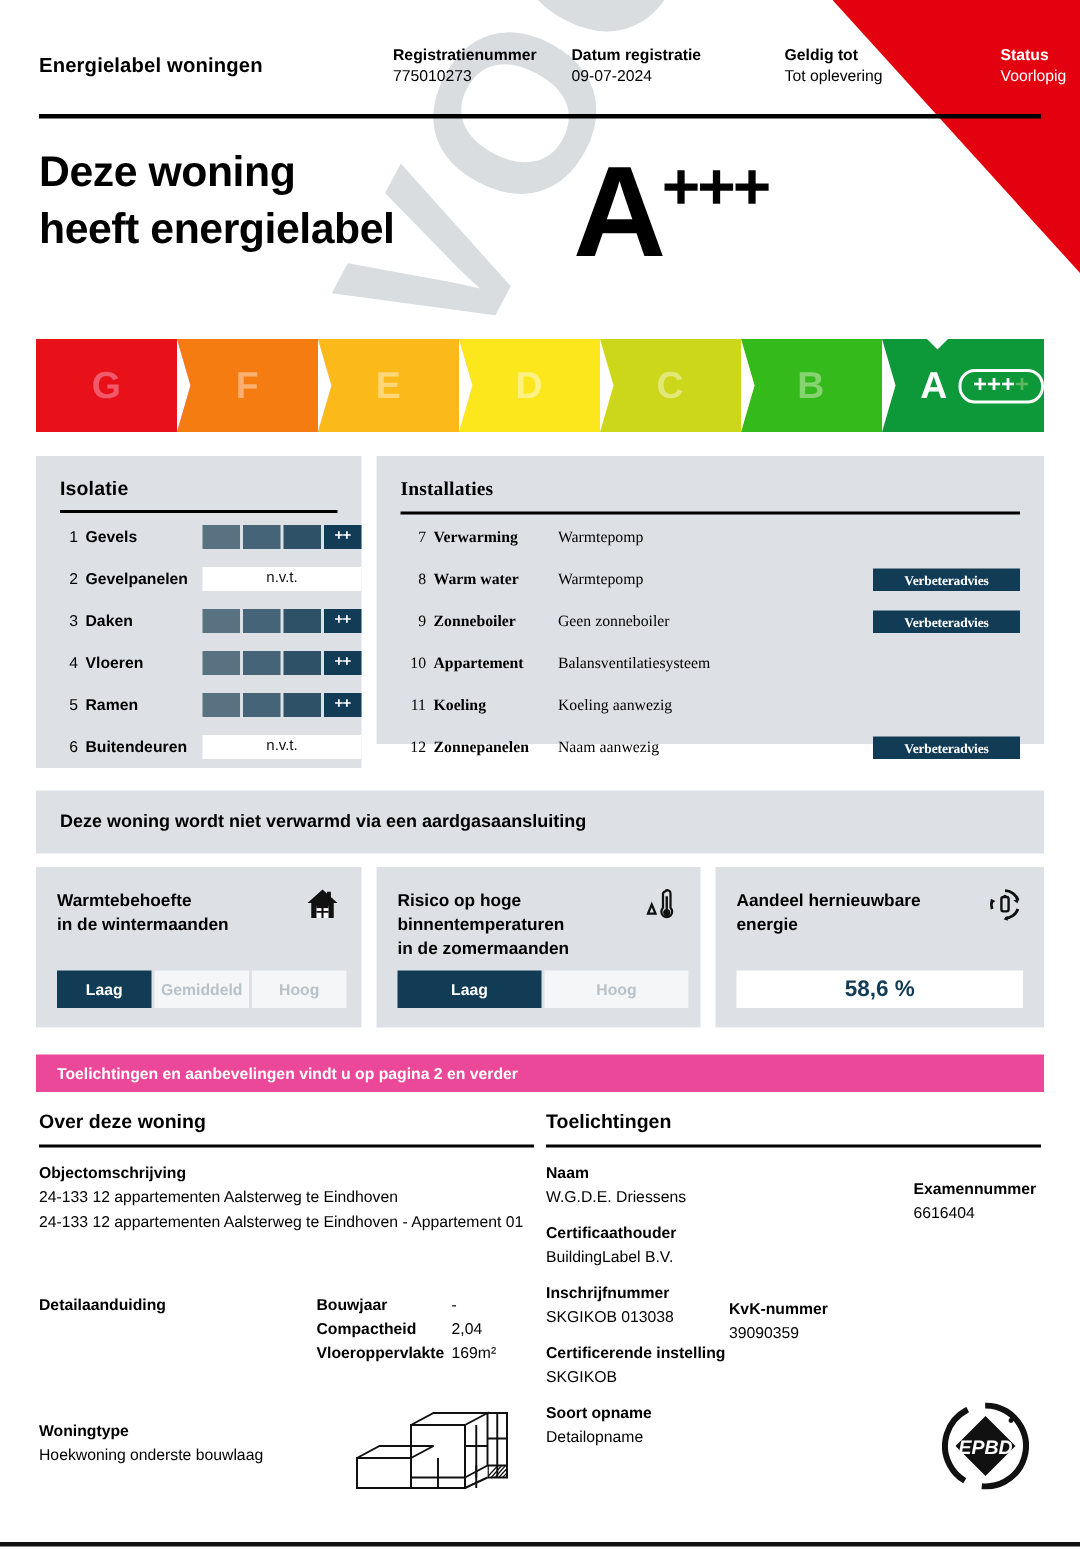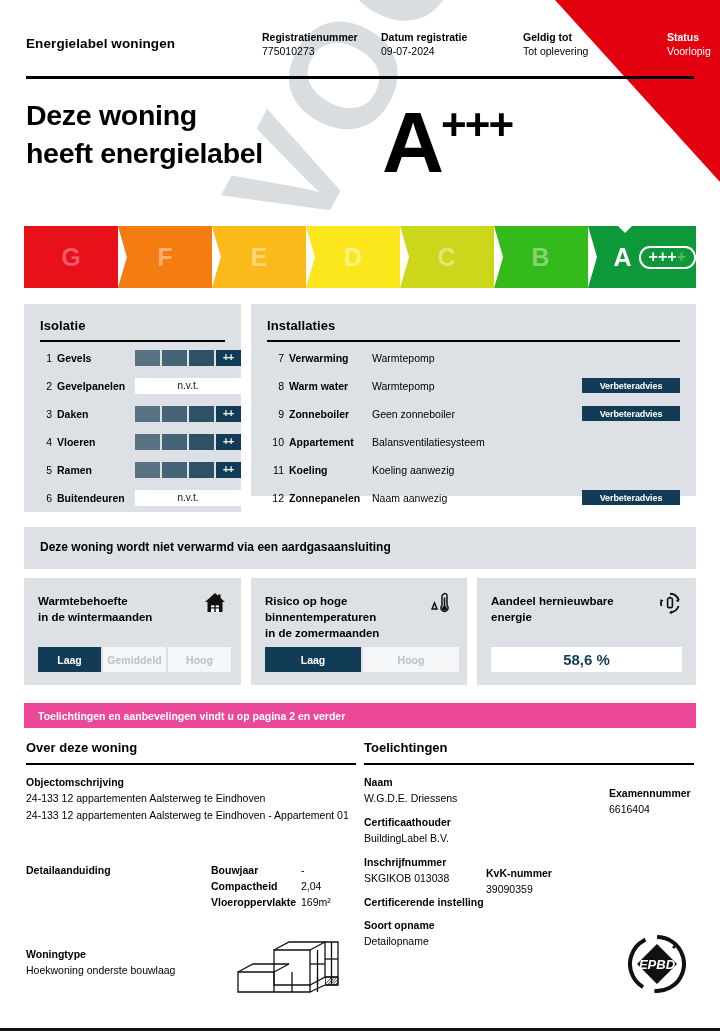--- a/index.html
+++ b/index.html
@@ -93,21 +93,21 @@
   }
 
   
   .panel{position:absolute;background:#dde1e5;z-index:5;}
   .panel h3{
     margin:0;padding:14px 0 0 16px;font-size:13px;font-weight:bold;letter-spacing:.1px;
   }
   .panel .rule{height:2px;background:#000;margin:7px 16px 0 16px;}
 
   #iso{left:24px;top:304px;width:217px;height:208px;}
-  #inst{left:251px;top:304px;width:445px;height:192px;}
+  #inst{left:251px;top:304px;width:445px;height:192px;font-family:Liberation Serif, serif;}
 
   .row{display:flex;align-items:center;height:25px;margin-top:3px;}
   .idx{width:21px;text-align:right;font-size:10.5px;font-weight:normal;padding-right:5px;}
   .nm{font-size:10.5px;font-weight:bold;}
 
   
   #iso .row{padding-left:7px;}
   #iso .nm{width:78px;}
   .bars{display:flex;width:106px;height:16px;gap:1.5px;}
   .bars i{flex:1;display:block;}
@@ -529,20 +529,21 @@
     <div style="position:relative">
       <div class="lbl">Inschrijfnummer</div>
       <div class="txt">SKGIKOB 013038</div>
       <div style="position:absolute;left:122px;top:0">
         <div class="lbl">KvK-nummer</div>
         <div class="txt">39090359</div>
       </div>
     </div>
 
     <div class="lbl">Certificerende instelling</div>
+    <div class="txt">SKGIKOB</div>
 
     <div class="lbl">Soort opname</div>
     <div class="txt">Detailopname</div>
   </div>
 
   <div class="epbl">
     <svg viewBox="0 0 58 58" width="58" height="58" aria-hidden="true">
       <circle cx="29" cy="29" r="27" fill="none" stroke="#111" stroke-width="4" stroke-dasharray="58 12 58 12" transform="rotate(-28 29 29)"></circle>
       <path d="M29 9 L49 29 L29 49 L9 29 Z" fill="#111"></path>
       <text x="29" y="34" font-family="'Liberation Sans',sans-serif" font-size="13" font-weight="bold" font-style="italic" fill="#fff" text-anchor="middle">EPBD</text>

